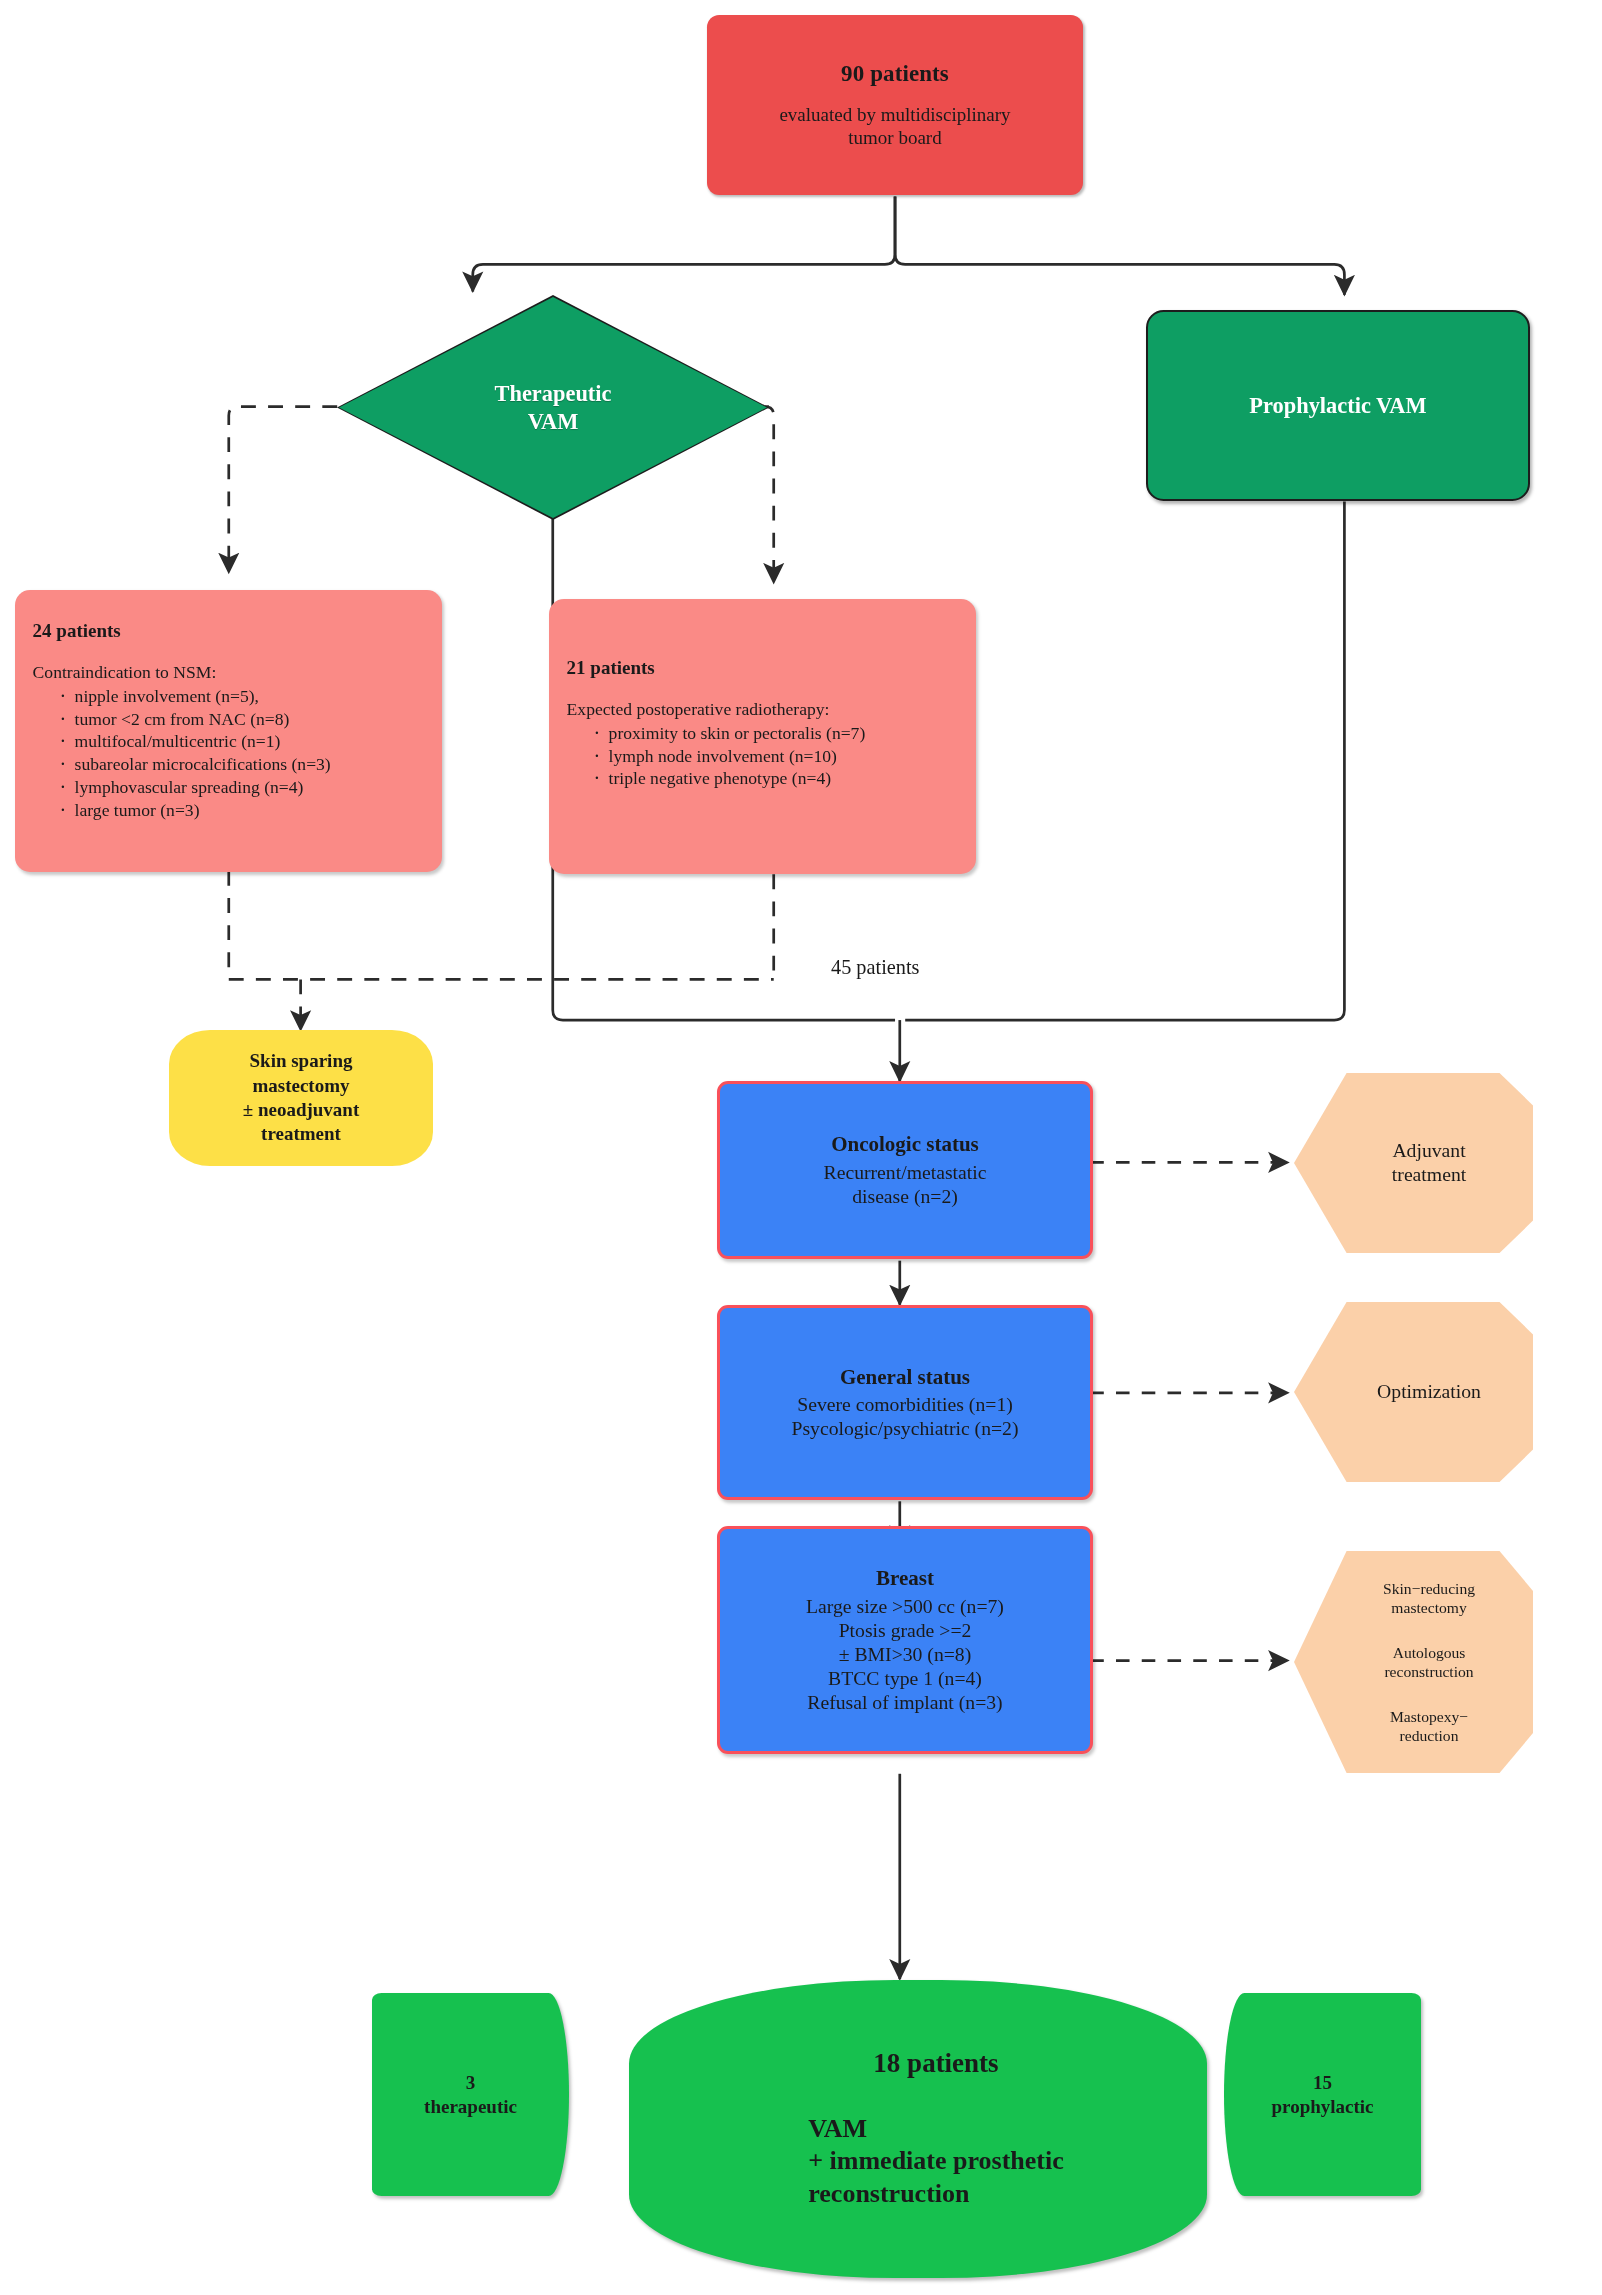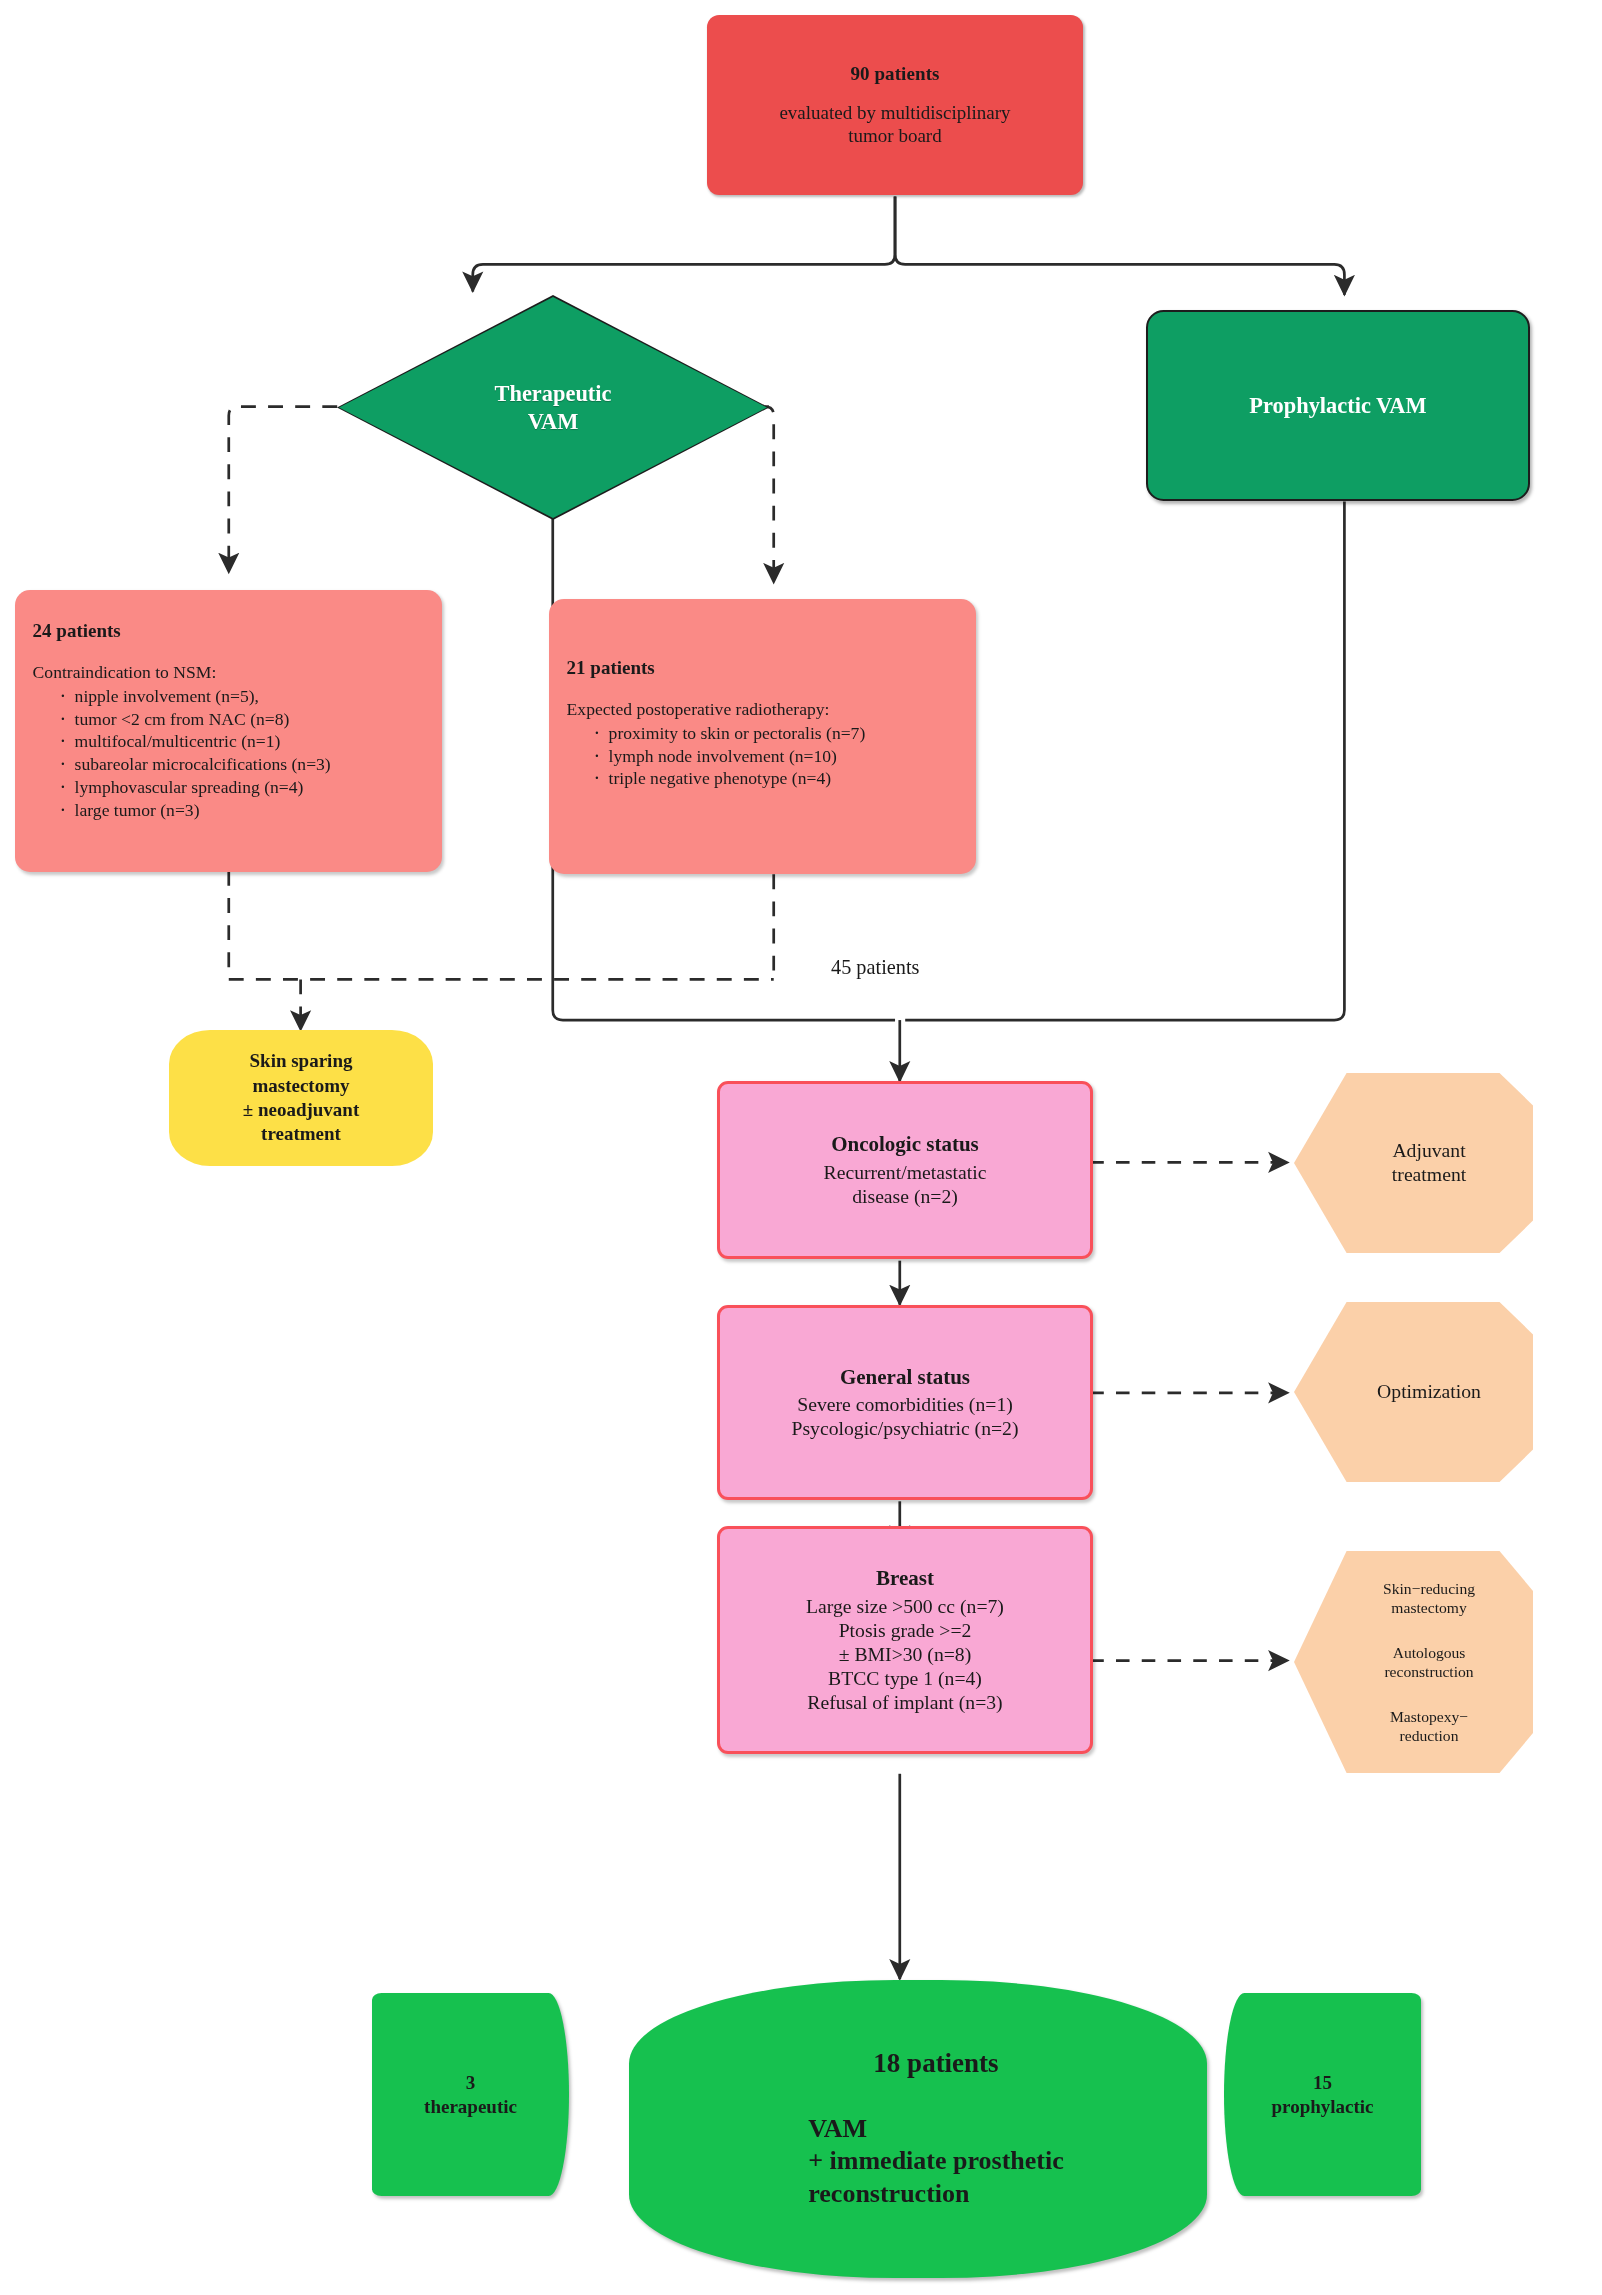--- a/index.html
+++ b/index.html
@@ -7,21 +7,21 @@
        font-family:"Liberation Serif","DejaVu Serif",serif;color:#1a1a1a;}
   #canvas{position:absolute;inset:0;width:1603px;height:2295px;}
   svg.edges{position:absolute;left:0;top:0;width:1603px;height:2295px;pointer-events:none;}
 
   .node{position:absolute;box-sizing:border-box;display:flex;flex-direction:column;
         align-items:center;justify-content:center;text-align:center;}
 
   
   .box-red{background:#EC4D4D;border-radius:12.2px;
            box-shadow:1.4px 2px 2.7px rgba(0,0,0,.28);}
-  .box-red .ttl{font-weight:bold;font-size:19px;letter-spacing:0.1px;}
+  .box-red .ttl{font-weight:bold;font-size:23px;letter-spacing:0.1px;}
   .box-red .sub{font-size:19px;line-height:1.18;margin-top:17.6px;}
 
   
   .diamond-wrap{position:absolute;}
   .diamond-border{position:absolute;inset:0;
            background:#1d1d1d;
            clip-path:polygon(50% 0,100% 50%,50% 100%,0 50%);}
   .diamond-inner{position:absolute;left:2px;top:2px;right:2px;bottom:2px;
            background:#0E9E63;clip-path:polygon(50% 0,100% 50%,50% 100%,0 50%);}
   .diamond-label{position:absolute;inset:0;display:flex;align-items:center;
@@ -42,21 +42,21 @@
   .box-pink .lead{font-size:17.6px;margin-top:20.3px;}
   .box-pink ul{margin:1.4px 0 0 0;padding-left:27px;font-size:17.6px;line-height:1.30;}
   .box-pink li{list-style:none;position:relative;padding-left:15px;font-family:Liberation Serif, serif;}
   .box-pink li:before{content:"\00B7";position:absolute;left:0;top:-2px;font-size:20.3px;}
 
   
   .box-lightpink{background:#fde047;border-radius:41px/34px;
                  font-weight:bold;font-size:19px;line-height:1.28;}
 
   
-  .box-orange{background:#f9a8d4;border:3.4px solid #F9505A;border-radius:11px;
+  .box-orange{background:#3b82f6;border:3.4px solid #F9505A;border-radius:11px;
               box-shadow:2px 2.7px 3.4px rgba(0,0,0,.22);}
   .box-orange .ttl{font-weight:bold;font-size:21px;margin-bottom:2.7px;}
   .box-orange .line{font-size:19.7px;line-height:1.22;}
 
   
   .hexa{position:absolute;}
   .hexa .shape{position:absolute;inset:0;background:#FBD0A9;
         clip-path:polygon(22% 0,86% 0,100% 18%,100% 82%,86% 100%,22% 100%,0 50%);}
   .hexa .htext{position:absolute;inset:0;display:flex;flex-direction:column;
         align-items:center;justify-content:center;text-align:center;

